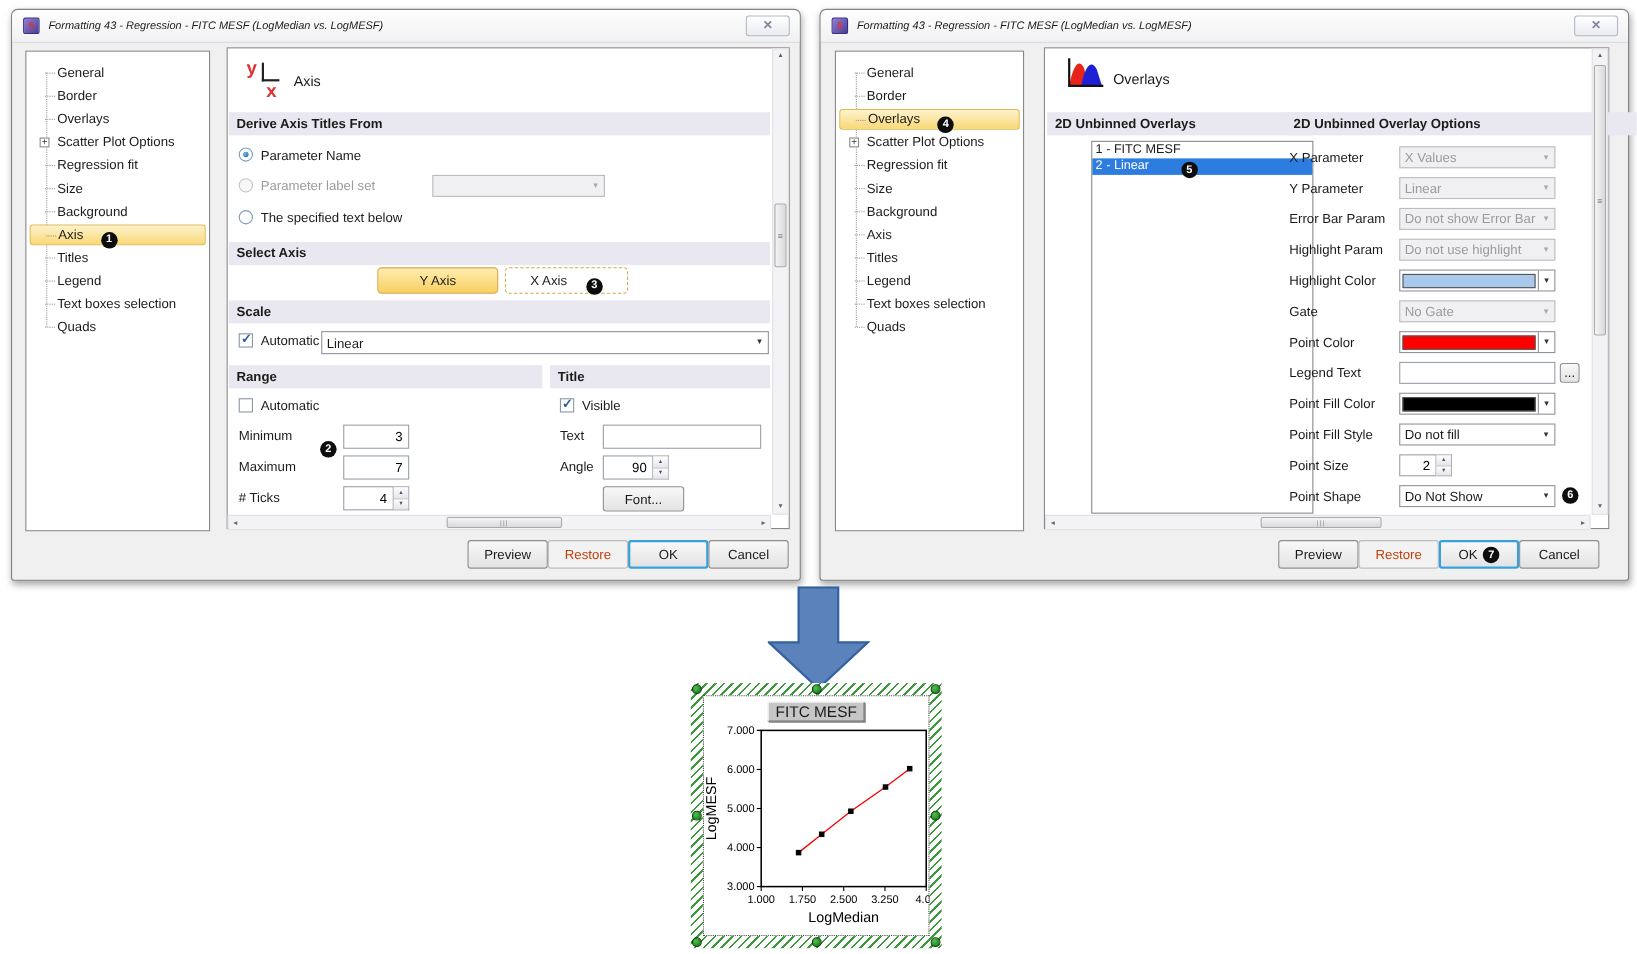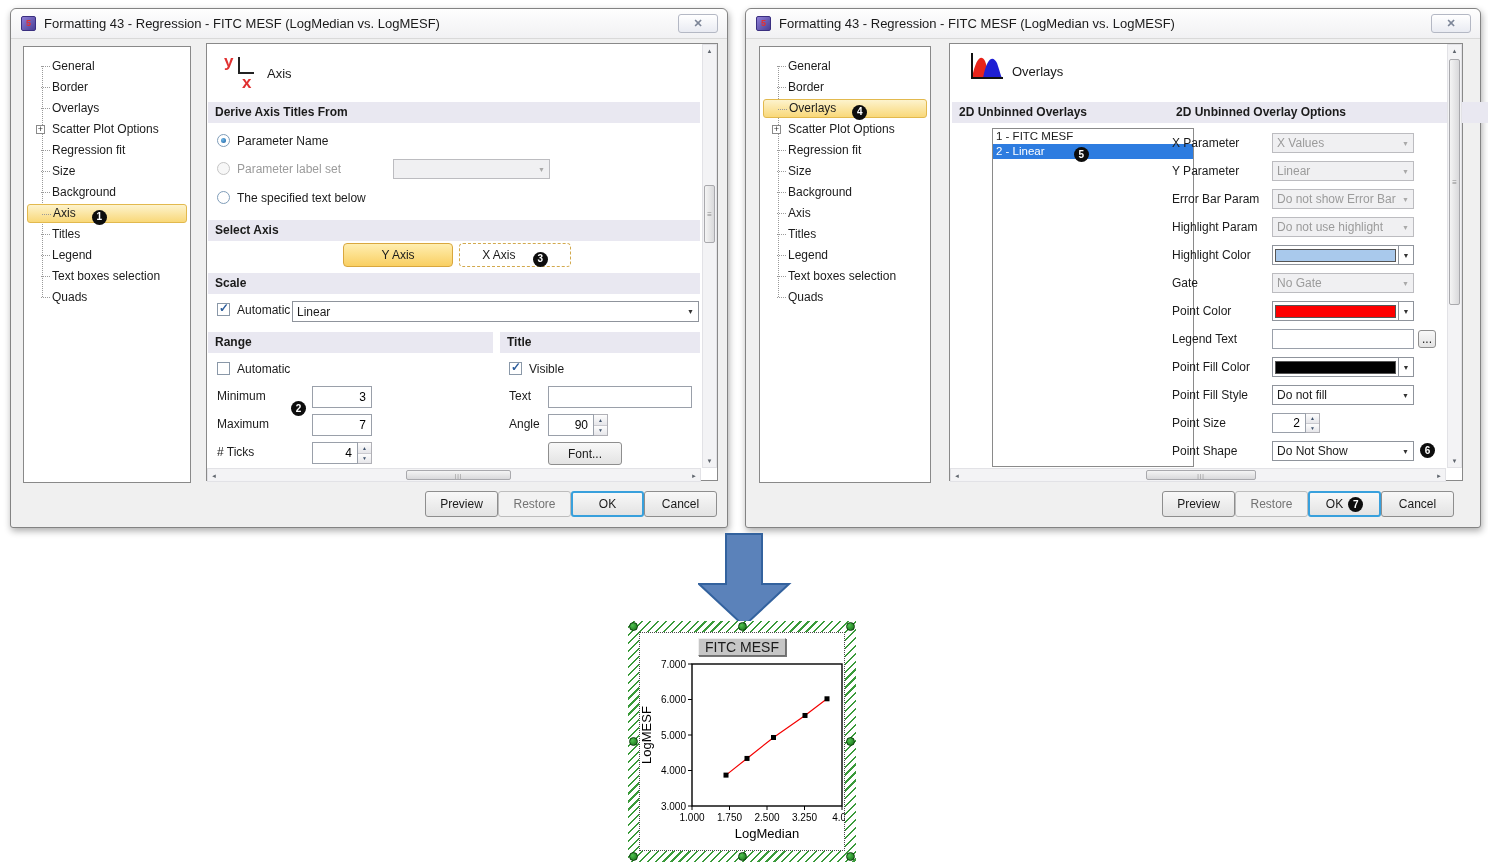--- a/index.html
+++ b/index.html
@@ -8,21 +8,21 @@
           font-family:"Liberation Sans",sans-serif;font-size:12px;color:#1b1b1b;}
 
   
   .dialog{position:absolute;background:#f0f0f0;border:1px solid #838383;border-radius:6px 6px 3px 3px;
           box-shadow:1px 3px 7px rgba(0,0,0,.33);}
   .titlebar{position:absolute;left:0;right:0;top:0;height:30px;background:linear-gradient(#fefefe,#f1f1f3);
             border-bottom:1px solid #d9d9d9;border-radius:6px 6px 0 0;display:flex;align-items:center;}
   .app-icon{width:15px;height:15px;margin:0 8px 0 10px;background:linear-gradient(135deg,#8f7fd6,#4a3f96);
             border:1px solid #3a2f80;border-radius:2px;position:relative;}
   .app-icon::after{content:"5";position:absolute;left:4px;top:1px;font-size:9px;font-weight:bold;color:#e23131;}
-  .title-text{font-size:13px;color:#1a1a1a;}
+  .title-text{font-size:10px;color:#1a1a1a;font-style:italic;}
   .close-btn{position:absolute;right:9px;top:5px;width:40px;height:19px;border:1px solid #b4b8c4;border-radius:3px;
              background:linear-gradient(#ffffff,#e9ebf2);color:#7d8698;font-size:11px;font-weight:bold;
              text-align:center;line-height:17px;}
   .dlg-body{position:absolute;left:0;right:0;top:30px;bottom:0;}
 
   
   .sidebar{position:absolute;background:#fff;border:1px solid #898989;}
   .treeline{position:absolute;width:0;border-left:1px dotted #9a9a9a;}
   .tree-item{position:absolute;left:3px;right:3px;height:19px;line-height:18px;padding-left:25px;white-space:nowrap;}
   .tree-item .stub{position:absolute;left:14px;top:9px;width:9px;border-top:1px dotted #9a9a9a;}
@@ -71,21 +71,21 @@
         display:flex;align-items:center;justify-content:center;}
   .sbtn+ .sbtn{border-top:1px solid #c9c9cf;}
 
   .ybtn{position:absolute;background:linear-gradient(#ffeeb0,#f9cf62);border:1px solid #d9a73e;border-radius:4px;
         text-align:center;font-size:12px;height:24px;line-height:22px;}
   .xbtn{position:absolute;background:#fff;border:1px dashed #d2a94e;border-radius:4px;text-align:center;
         font-size:12px;height:24px;line-height:22px;}
 
   .btn{width:73px;height:26px;border:1px solid #8e8e8e;border-radius:3px;background:linear-gradient(#f8f8f8,#e3e3e3);
        font-size:12px;display:flex;align-items:center;justify-content:center;gap:5px;}
-  .btn.disabled{color:#737373;border-color:#bdbdbd;background:#f2f2f2;}
+  .btn.disabled{color:#c2410c;border-color:#bdbdbd;background:#f2f2f2;}
   .btn.default{border:2px solid #38a0dc;}
   .smallbtn{border:1px solid #8e8e8e;border-radius:3px;background:linear-gradient(#f8f8f8,#e3e3e3);
        font-size:12px;display:flex;align-items:center;justify-content:center;position:absolute;}
   .footer{position:absolute;height:28px;display:flex;justify-content:flex-end;gap:0;}
 
   
   .vscroll{position:absolute;width:15px;background:#f3f3f5;border:1px solid #e2e2e6;}
   .hscroll{position:absolute;height:14px;background:#f3f3f5;border:1px solid #e2e2e6;}
   .sarrow{position:absolute;font-size:6px;color:#5f656d;text-align:center;}
   .vthumb{position:absolute;left:1px;right:1px;background:linear-gradient(90deg,#f4f4f4,#d9d9db);

